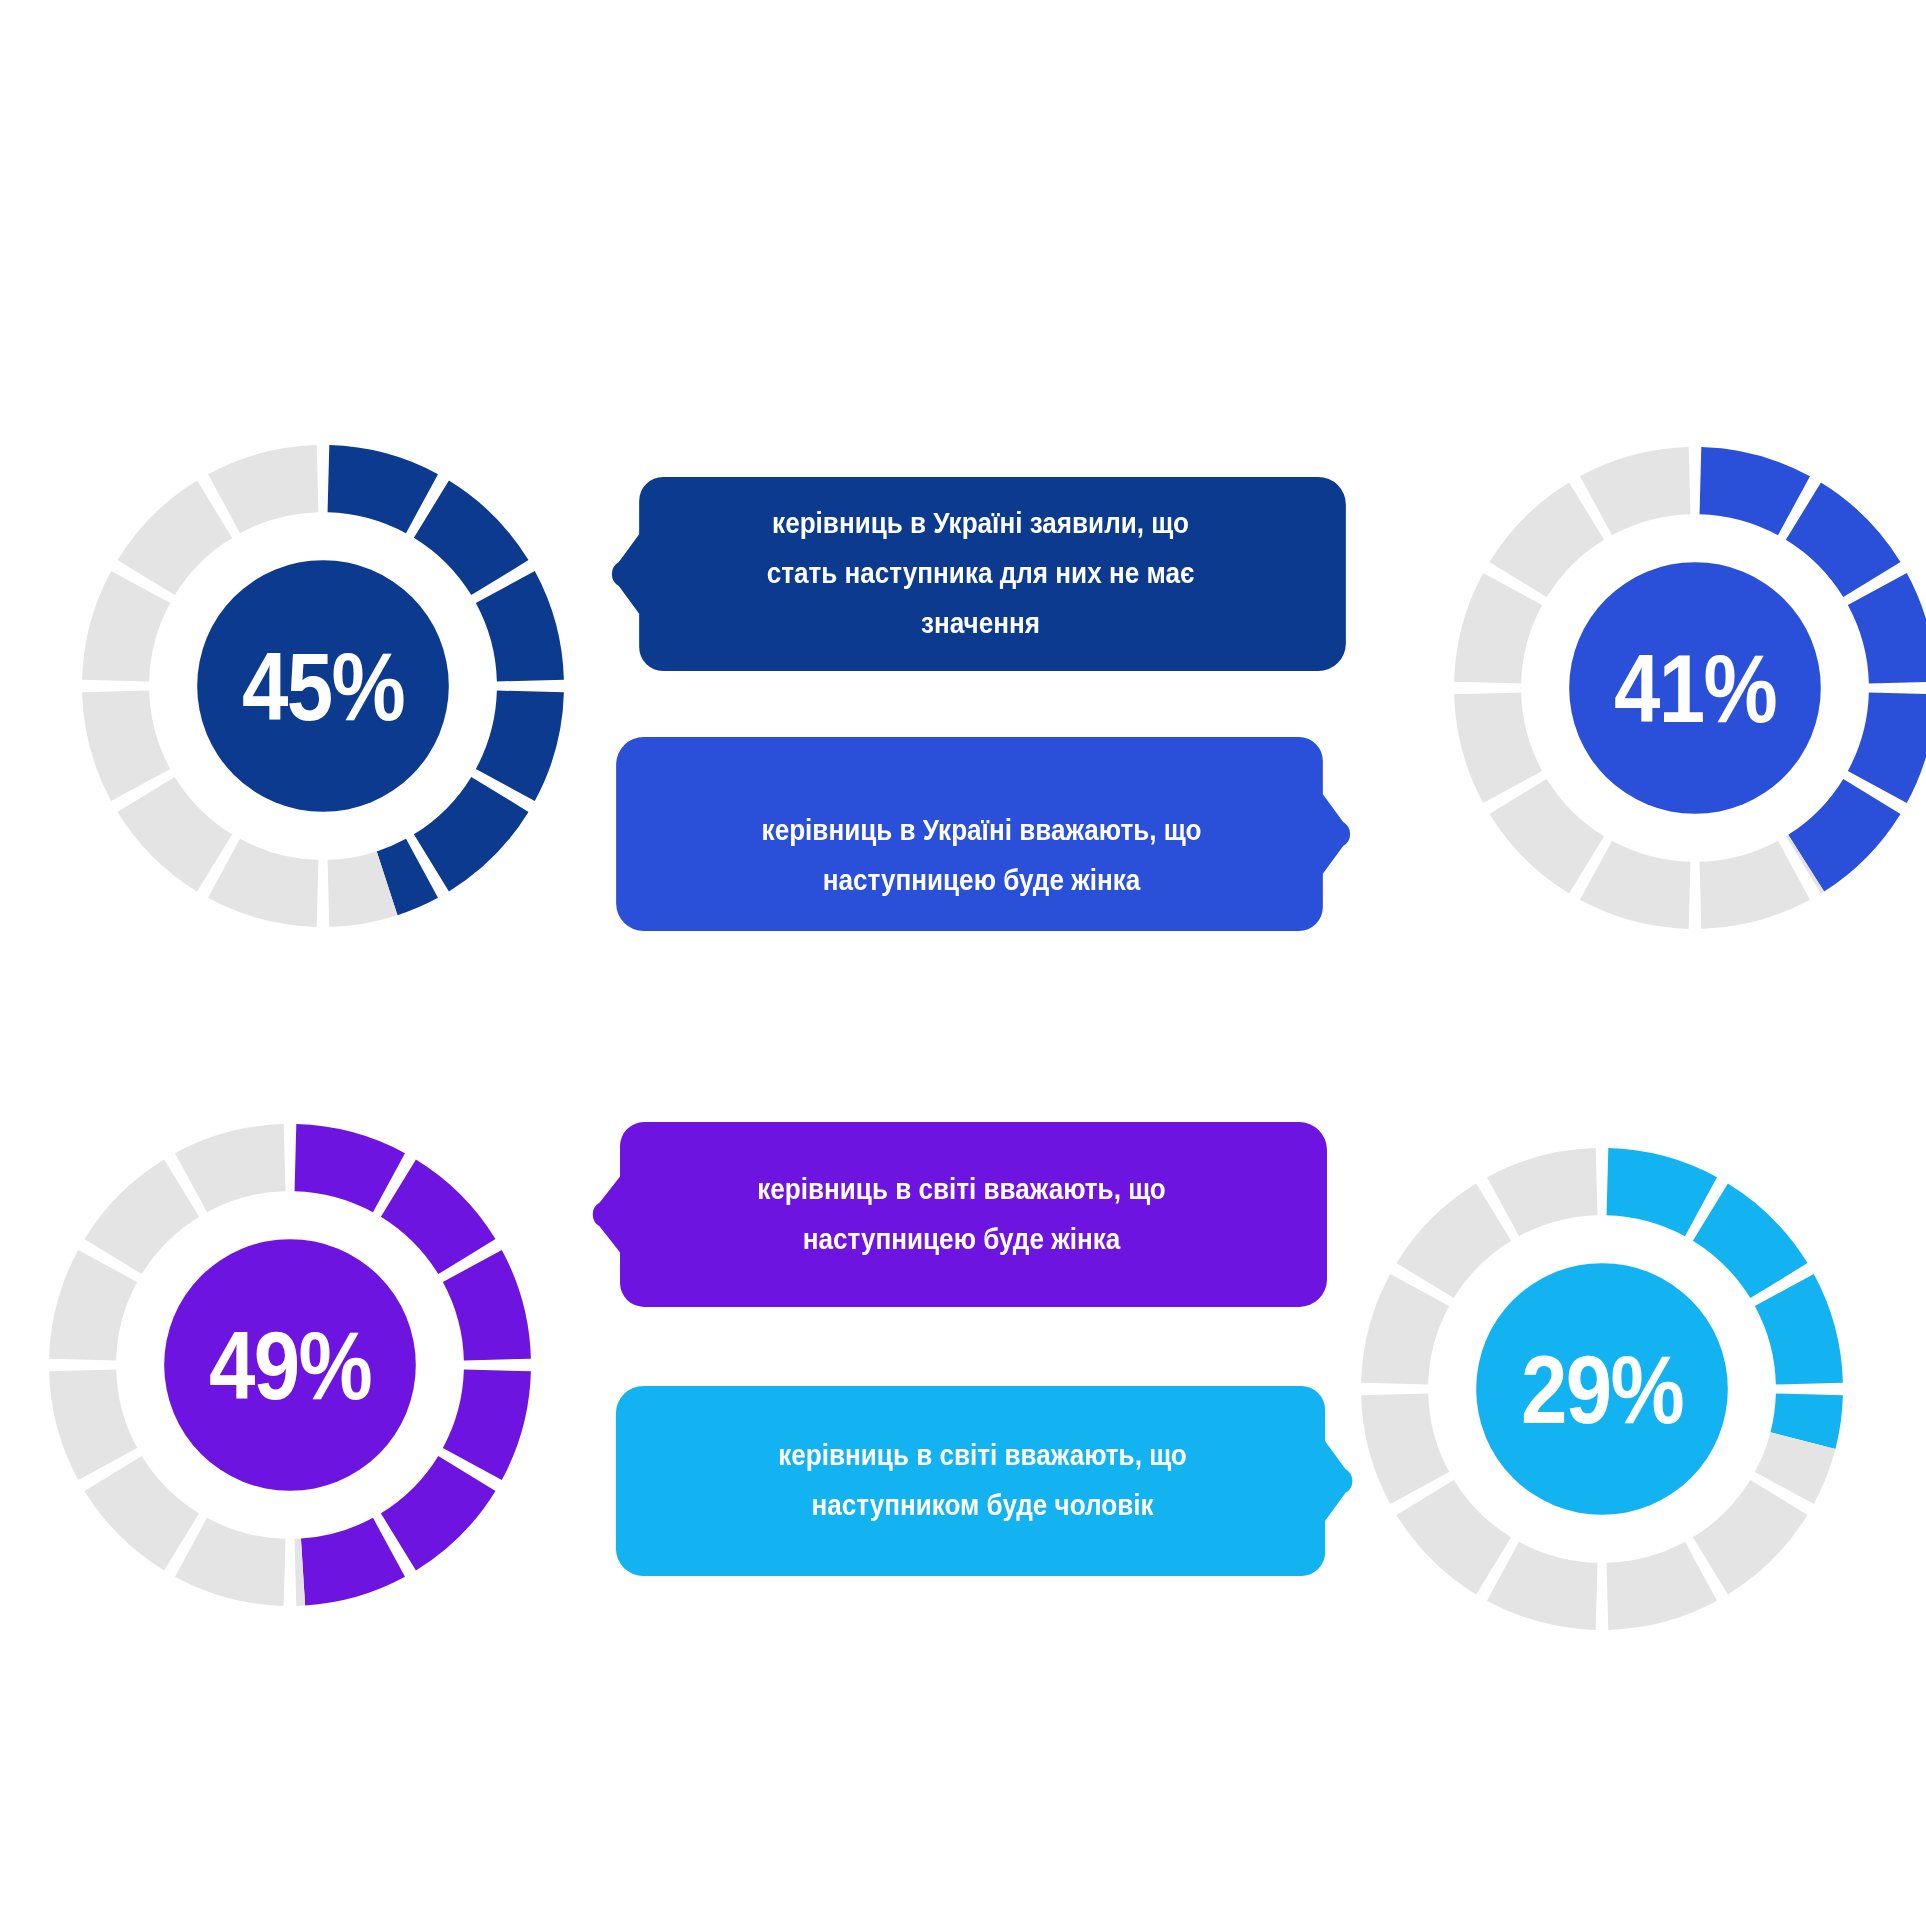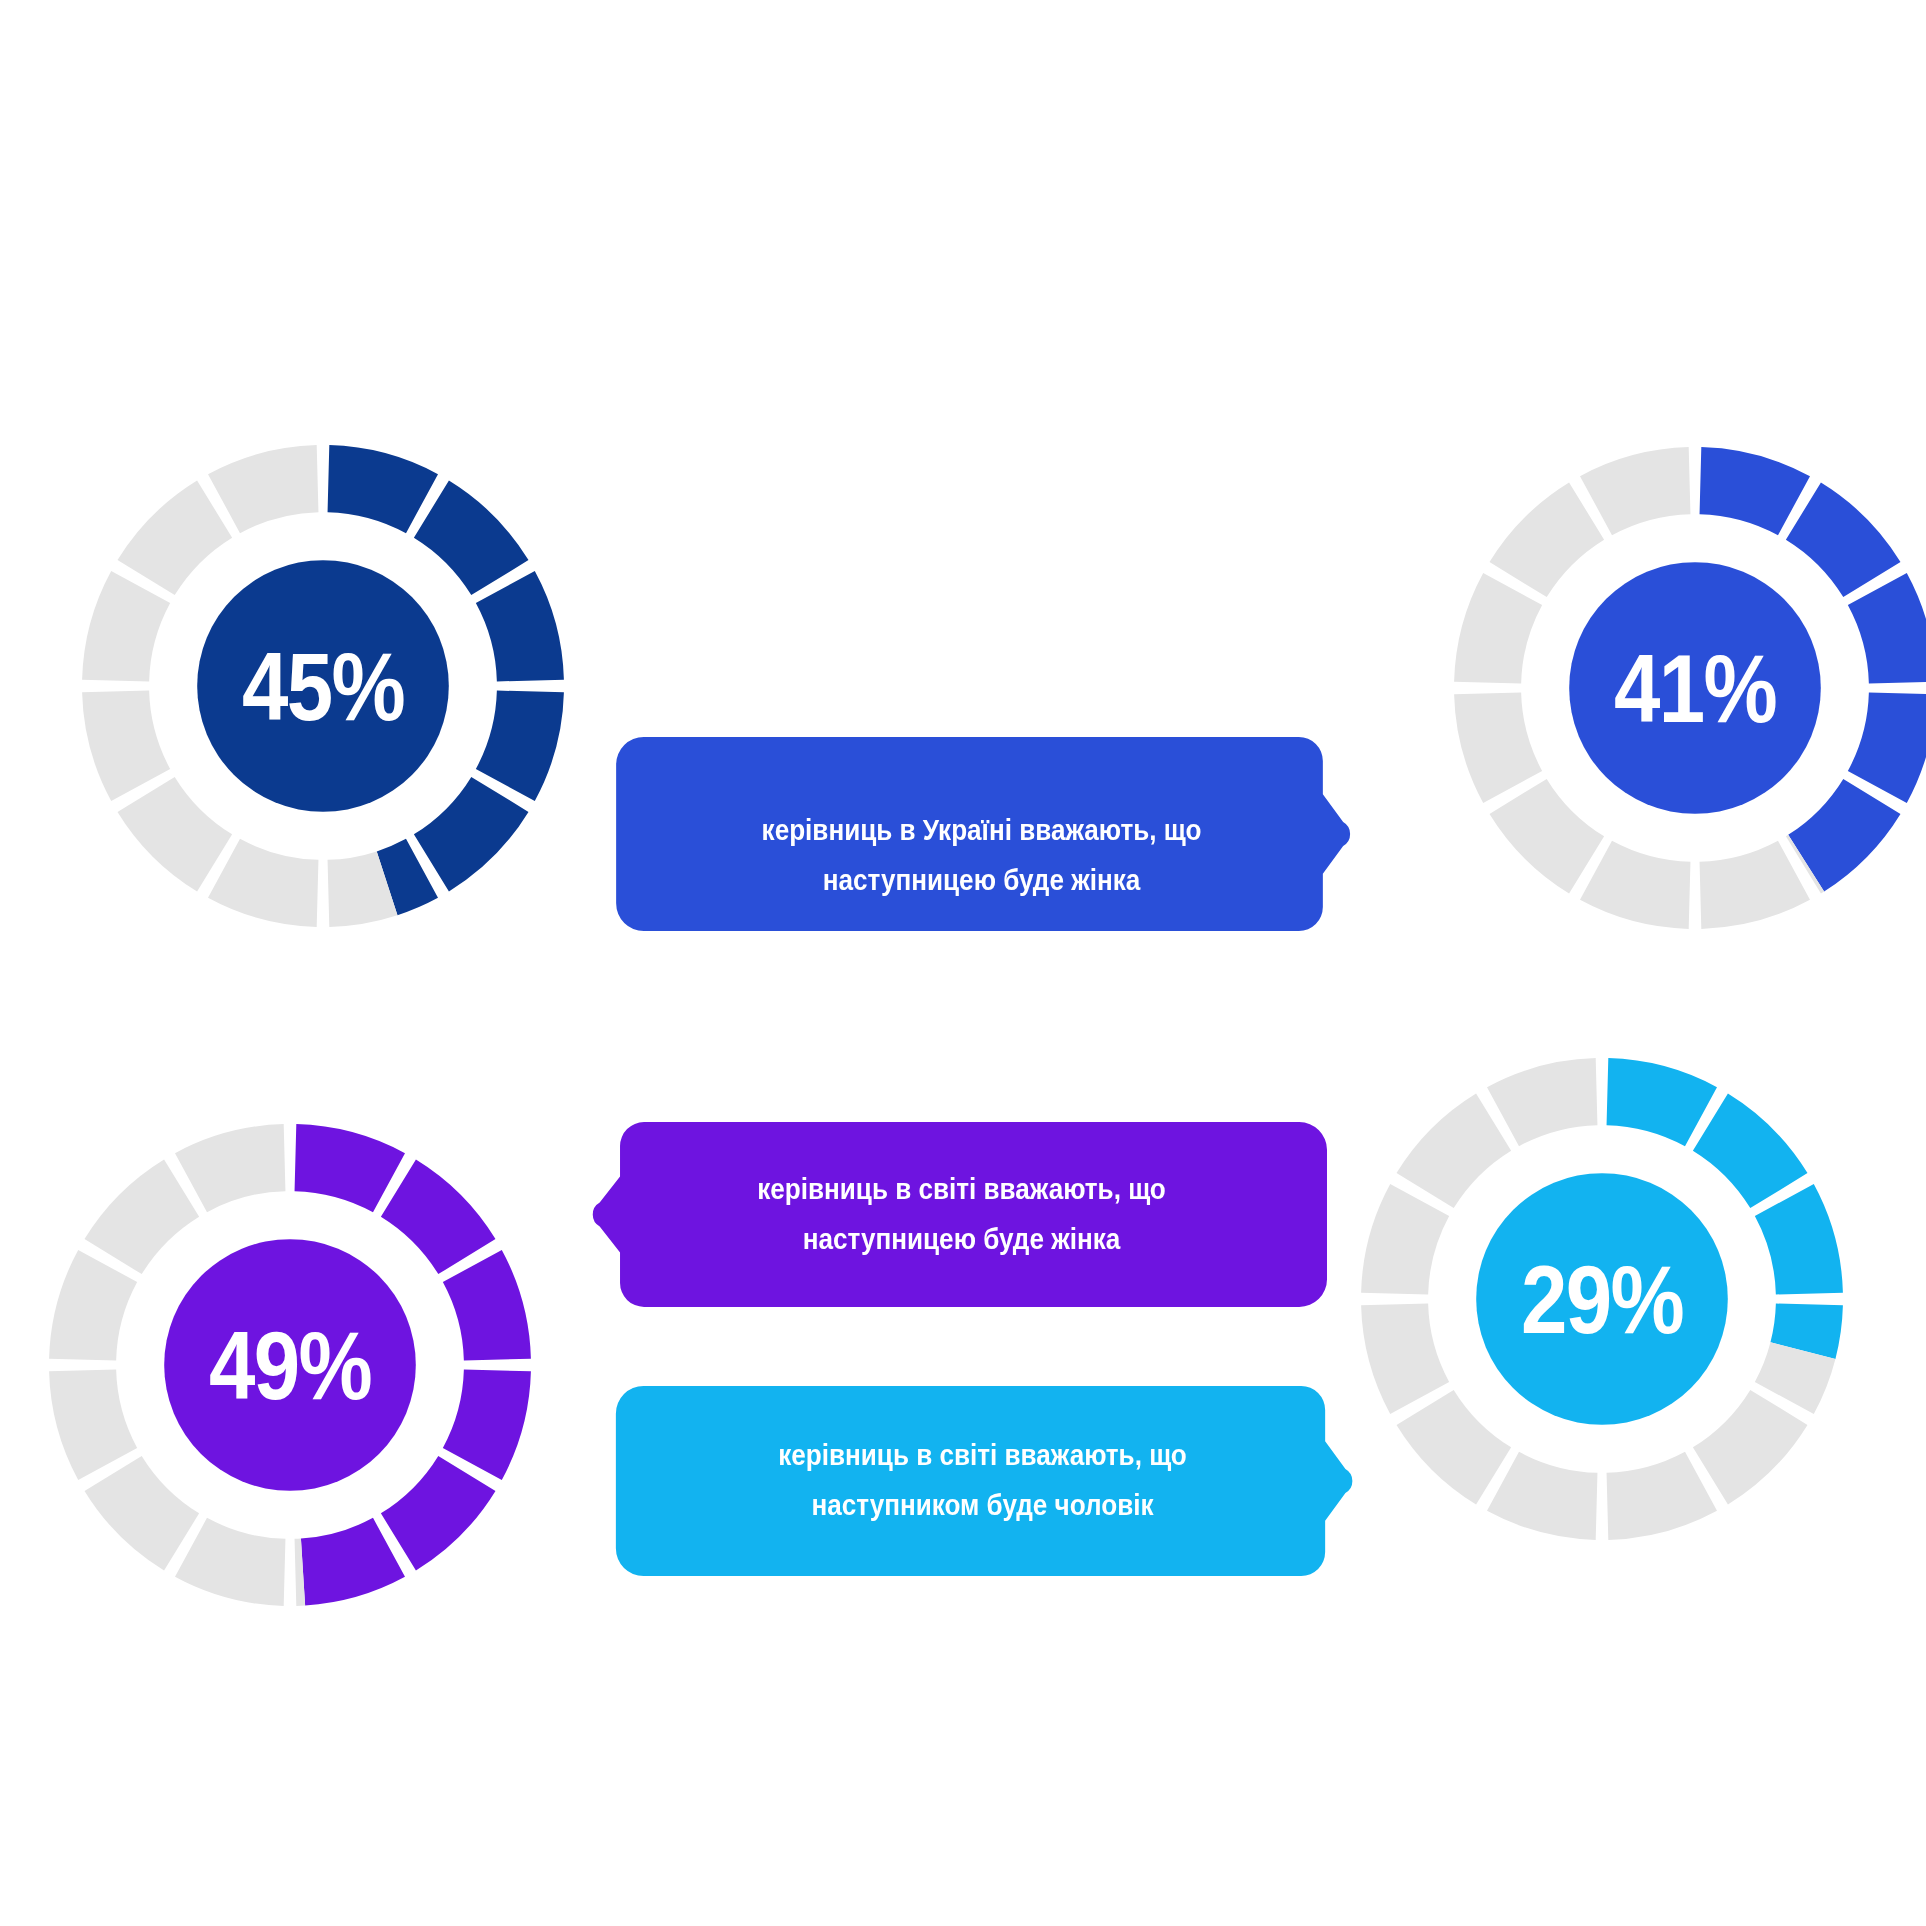--- a/index.html
+++ b/index.html
@@ -14,21 +14,21 @@
     position:absolute;left:0;top:0;width:100%;height:100%;
     display:flex;align-items:center;justify-content:center;
     color:#ffffff;font-weight:700;letter-spacing:-0.02em;
     transform:scaleX(.86);
     font-size:97px;line-height:1;
     text-shadow:none;
   }
   .g1{left:82px;top:445px;width:482px;height:482px;}
   .g2{left:1454px;top:447px;width:482px;height:482px;}
   .g3{left:49px;top:1124px;width:482px;height:482px;}
-  .g4{left:1361px;top:1058px;width:482px;height:482px;text-align:right;}
+  .g4{left:1361px;top:1148px;width:482px;height:482px;text-align:right;}
 
   
   .callout{position:absolute;}
   .callout svg{position:absolute;left:0;top:0;overflow:visible;}
   .callout .txt{
     position:absolute;left:0;top:0;width:100%;height:100%;
     display:flex;flex-direction:column;align-items:center;justify-content:center;
     color:#ffffff;font-weight:700;text-align:center;
     font-size:29px;line-height:1.72;
     padding:0 55px;box-sizing:border-box;
@@ -132,20 +132,32 @@
           <path d="M0.17853368773467082 507.3618099315981 A521 521 0 0 1 63.13628430311604 272.400285904744 L190.56476563910104 341.58830614238724 A376 376 0 0 0 145.12884580919047 511.1574674362397 Z" fill="#E4E4E4"></path>
           <path d="M76.7744743715179 248.77824778299072 A521 521 0 0 1 248.77824778299077 76.77447437151784 L324.54053966680334 200.40729820286128 A376 376 0 0 0 200.40729820286128 324.5405396668033 Z" fill="#E4E4E4"></path>
           <path d="M272.4002859047439 63.1362843031161 A521 521 0 0 1 507.3618099315979 0.17853368773467082 L511.1574674362396 145.12884580919047 A376 376 0 0 0 341.5883061423871 190.56476563910104 Z" fill="#E4E4E4"></path>
         </g>
       <circle cx="521" cy="521" r="340" fill="#ffffff"></circle>
       <circle cx="521" cy="521" r="272" fill="#12B3F0"></circle>
     </svg>
     <div class="pct">29%</div>
   </div>
 
+  <div class="callout c1">
+    <svg viewBox="0 0 1582 420" width="731" height="194">
+      <path d="M104 0 H1522 A60 60 0 0 1 1582 60 V360 A60 60 0 0 1 1522 420 H104
+               A52 52 0 0 1 52 368 V296
+               L8 236 A30 30 0 0 1 8 184 L52 124 V52 A52 52 0 0 1 104 0 Z" fill="#0B3A8F"></path>
+    </svg>
+    <div class="txt">
+      <span>керівниць в Україні заявили, що</span>
+      <span>стать наступника для них не має</span>
+      <span>значення</span>
+    </div>
+  </div>
 
   <div class="callout c2">
     <svg viewBox="0 0 1582 420" width="731" height="194">
       <path d="M60 0 H1478 A52 52 0 0 1 1530 52 V124
                L1574 184 A30 30 0 0 1 1574 236 L1530 296 V368
                A52 52 0 0 1 1478 420 H60 A60 60 0 0 1 0 360 V60 A60 60 0 0 1 60 0 Z" fill="#2A4FD8"></path>
     </svg>
     <div class="txt">
       <span>керівниць в Україні вважають, що</span>
       <span>наступницею буде жінка</span>

